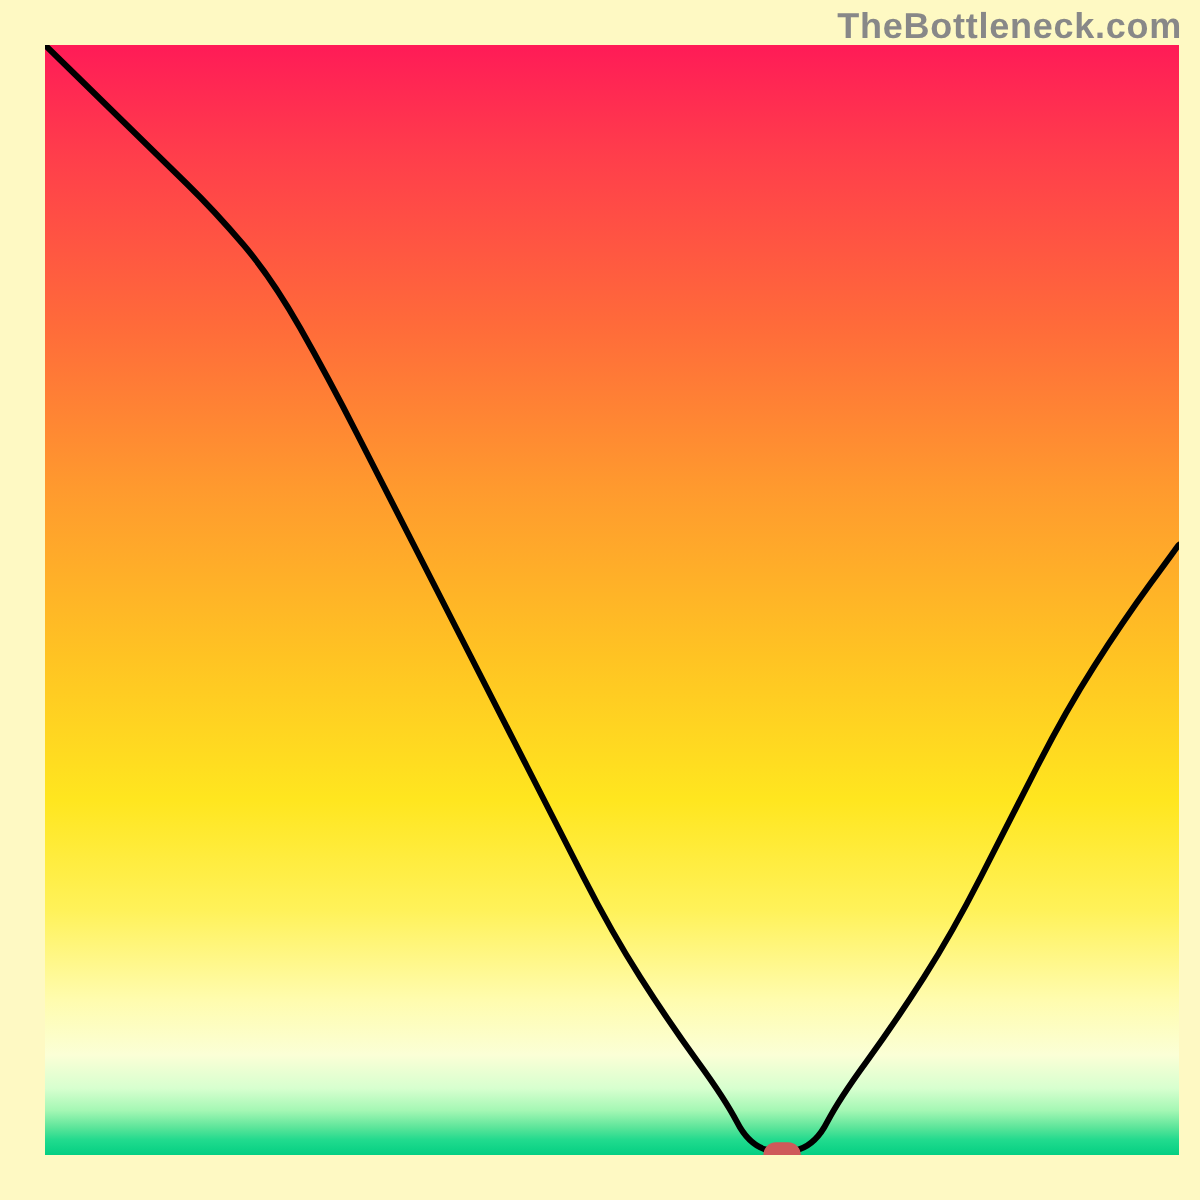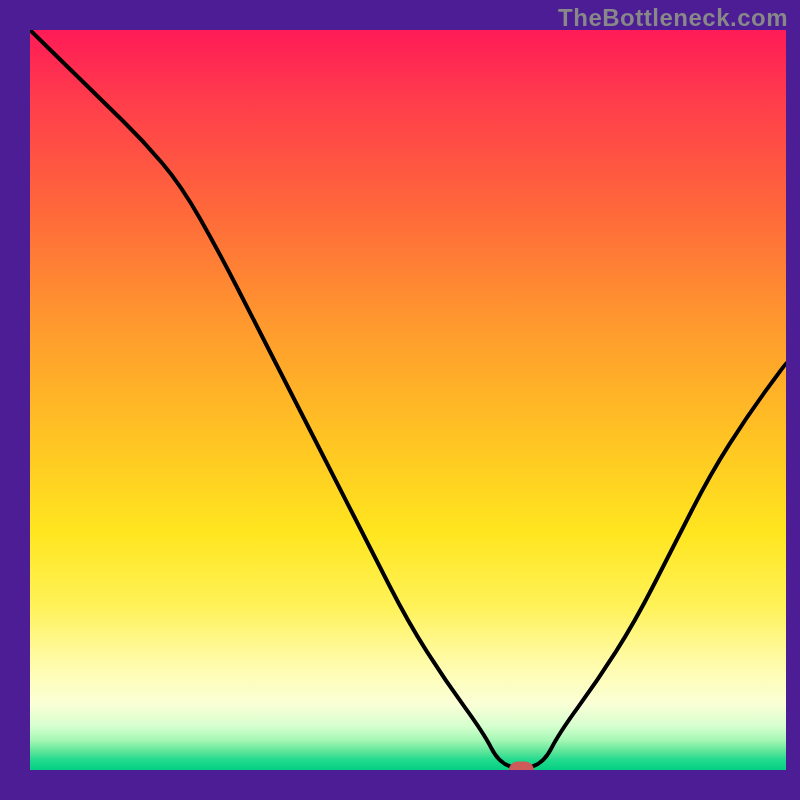--- a/index.html
+++ b/index.html
@@ -7,21 +7,21 @@
     padding: 0;
     width: 800px;
     height: 800px;
     background: #000;
     overflow: hidden;
   }
   .frame {
     position: relative;
     width: 800px;
     height: 800px;
-    background: #4c1d95;
+    background: #fef9c3;
   }
   .watermark {
     position: absolute;
     top: 4px;
     right: 12px;
     color: #888;
     font-family: Arial, Helvetica, sans-serif;
     font-size: 24px;
     font-weight: bold;
     letter-spacing: 0.5px;

